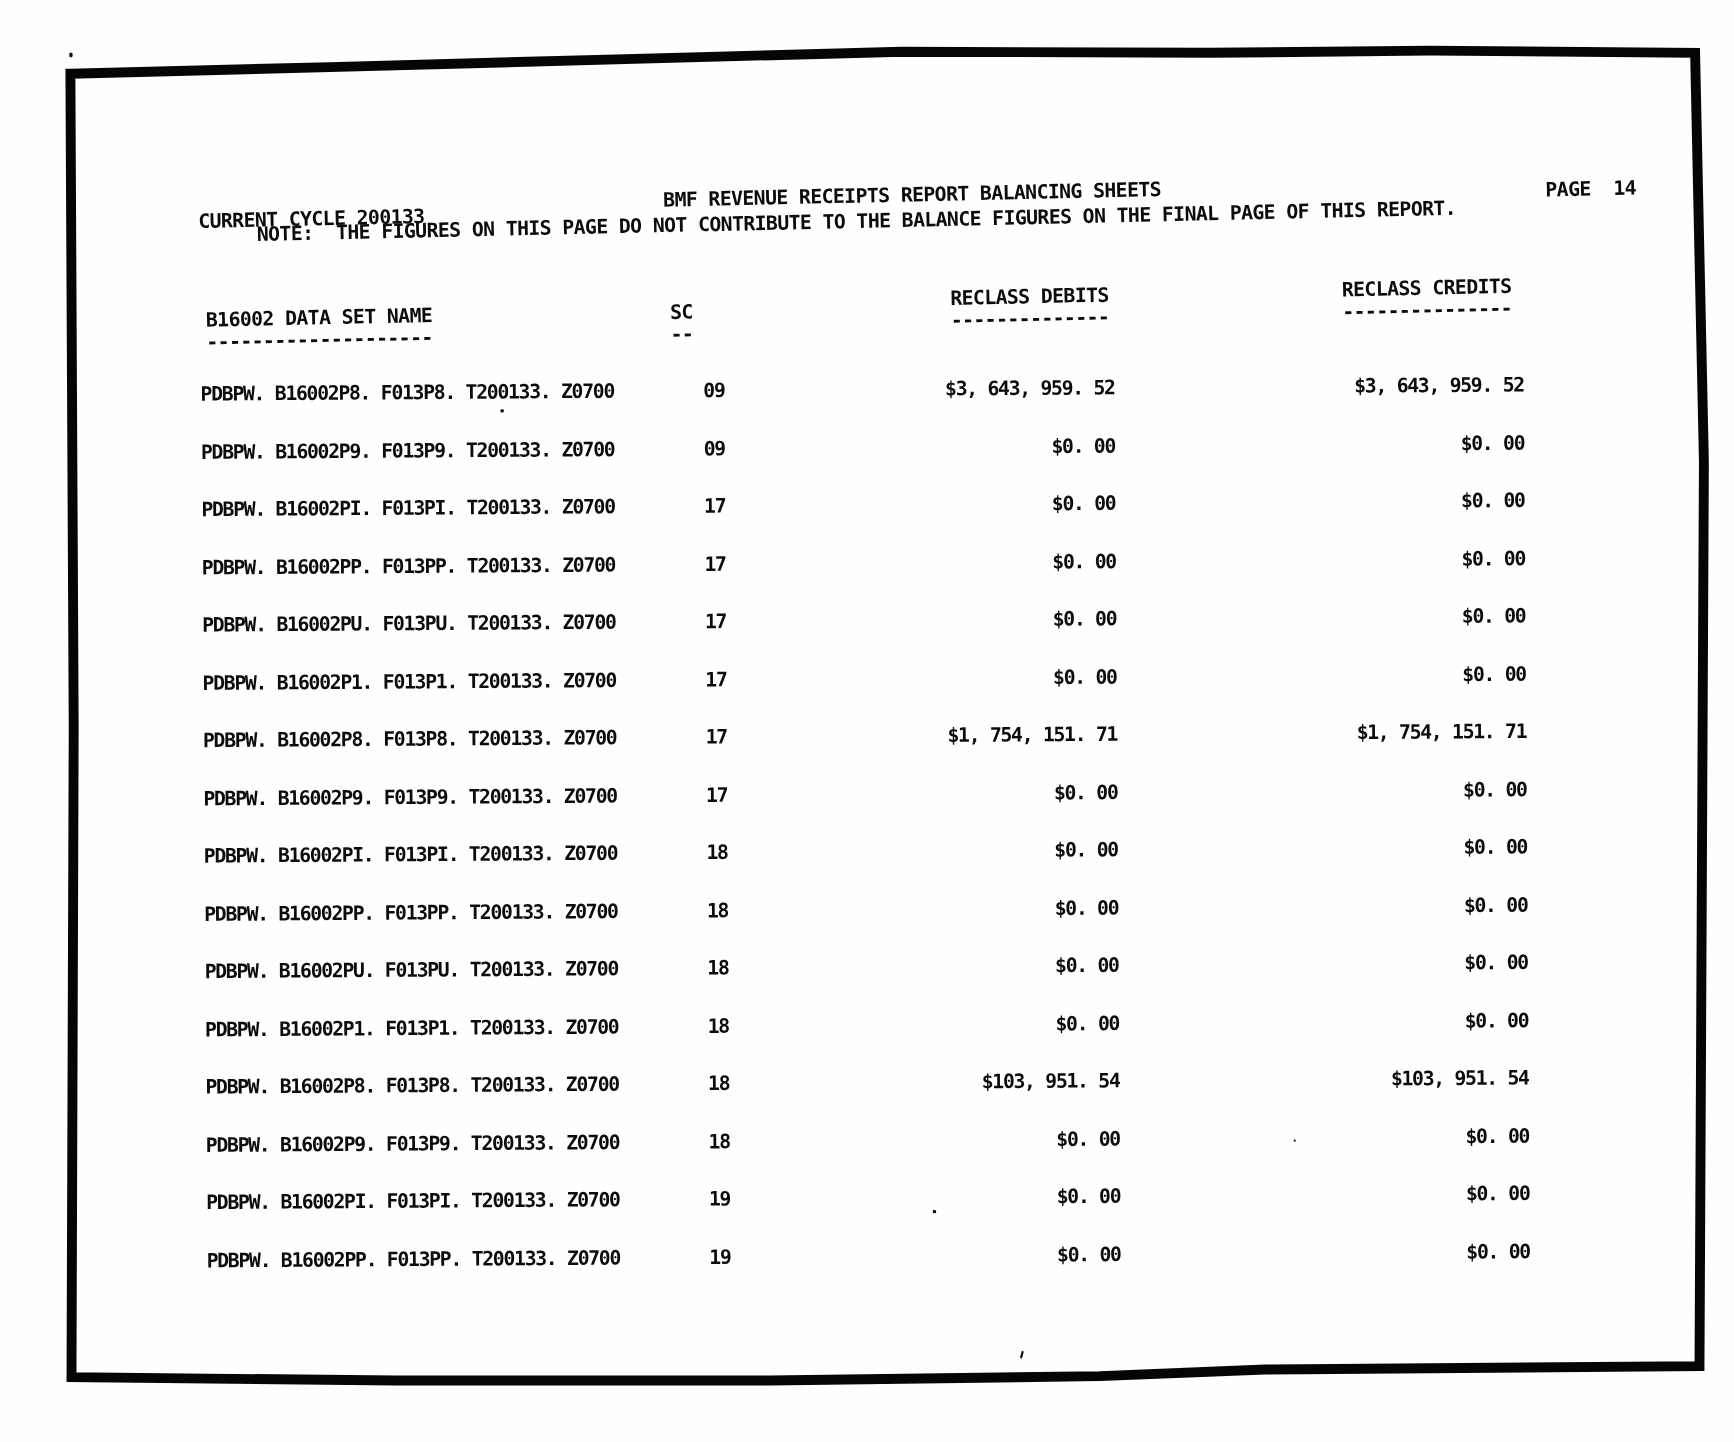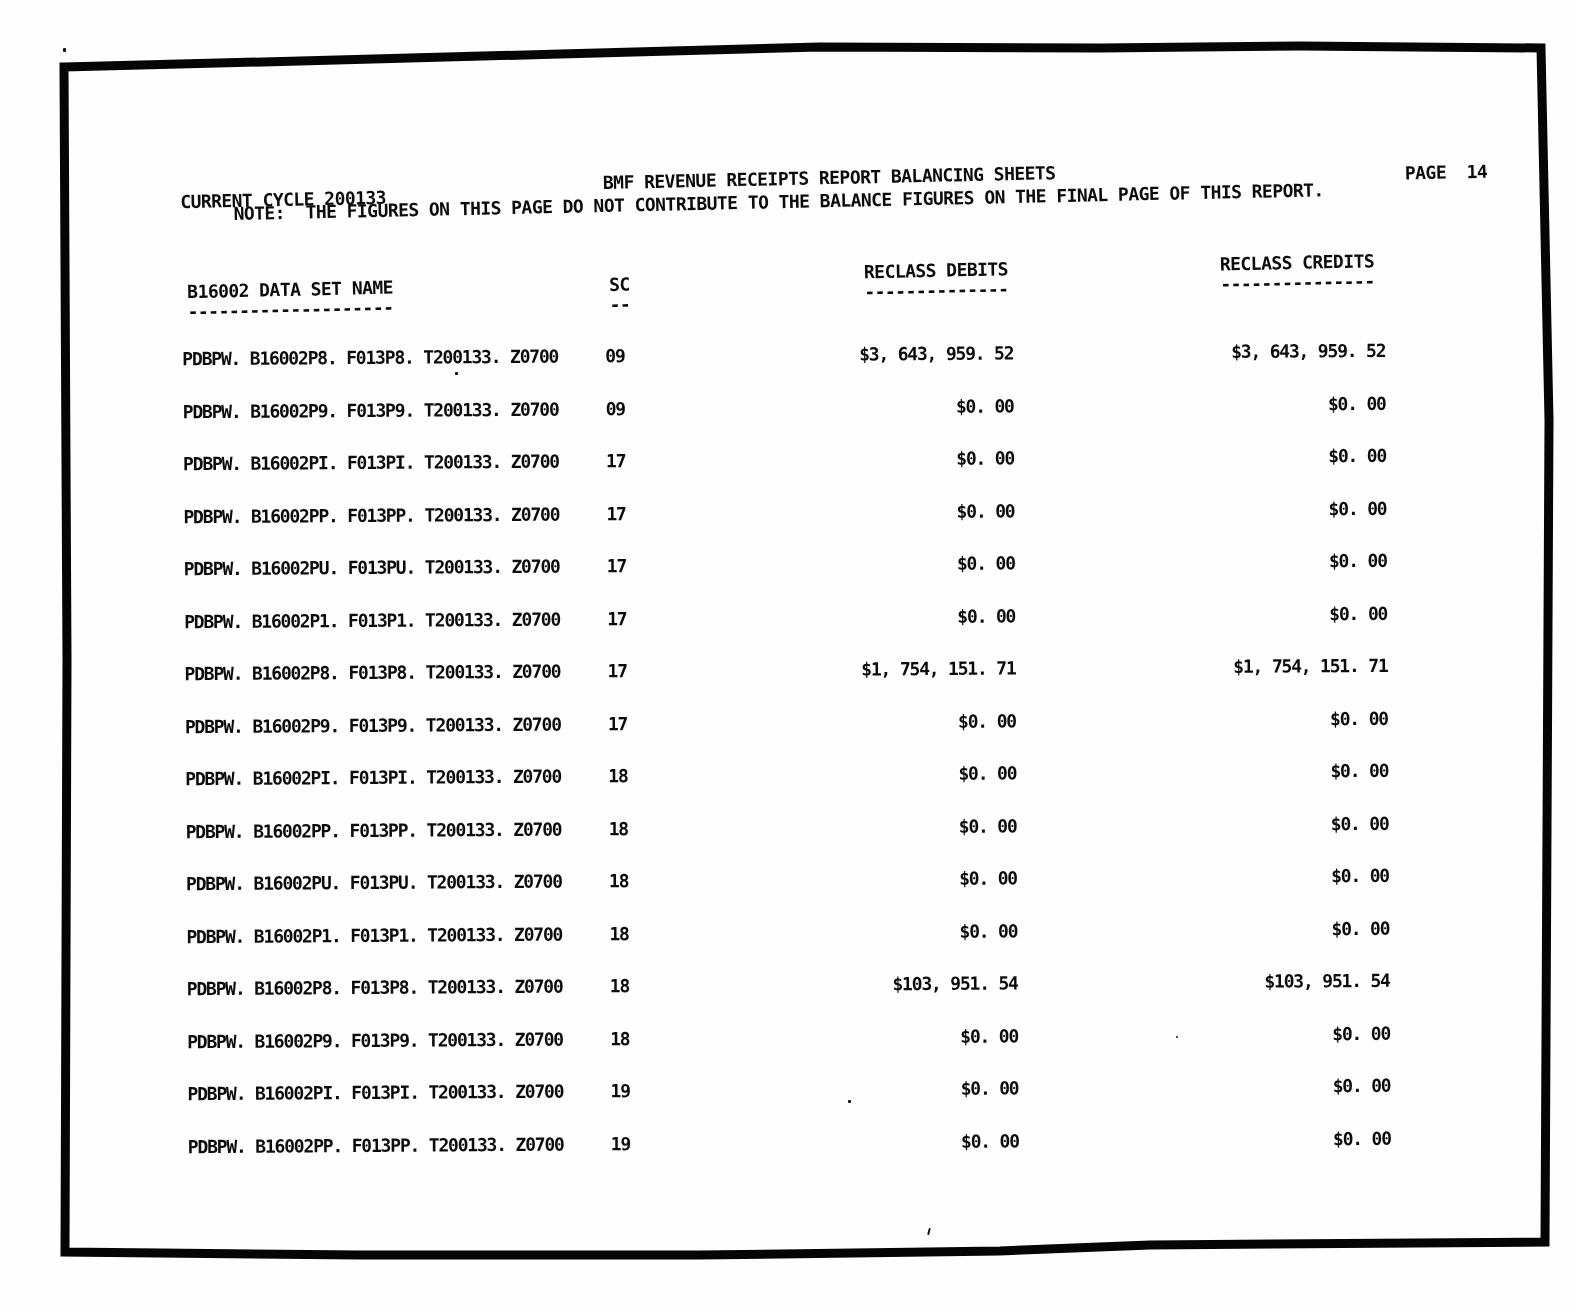--- a/index.html
+++ b/index.html
@@ -22,21 +22,21 @@
     white-space: pre;
     font-size: 18px;
     line-height: 1;
     letter-spacing: -1.2px;
   }
   .h { letter-spacing: -0.55px; }
   .amt { text-align: right; width: 340px; }
   .amt-debit  { left: 676px; }
   .amt-credit { left: 1048px; }
   .col-name { left: 185px; }
-  .col-sc   { left: 608px; }
+  .col-sc   { left: 642px; }
   .underline { letter-spacing: -0.55px; }
   .speck { position: absolute; background: #111; border-radius: 1px; }
 </style>
 </head>
 <body>
 
 <div class="page">
 
   <svg class="frame-svg" width="1576" height="1311" viewBox="0 0 1576 1311" aria-hidden="true">
     <path d="M 64,67 L 300,61 L 560,54 L 820,47 L 1100,48 L 1300,46 L 1541,48

